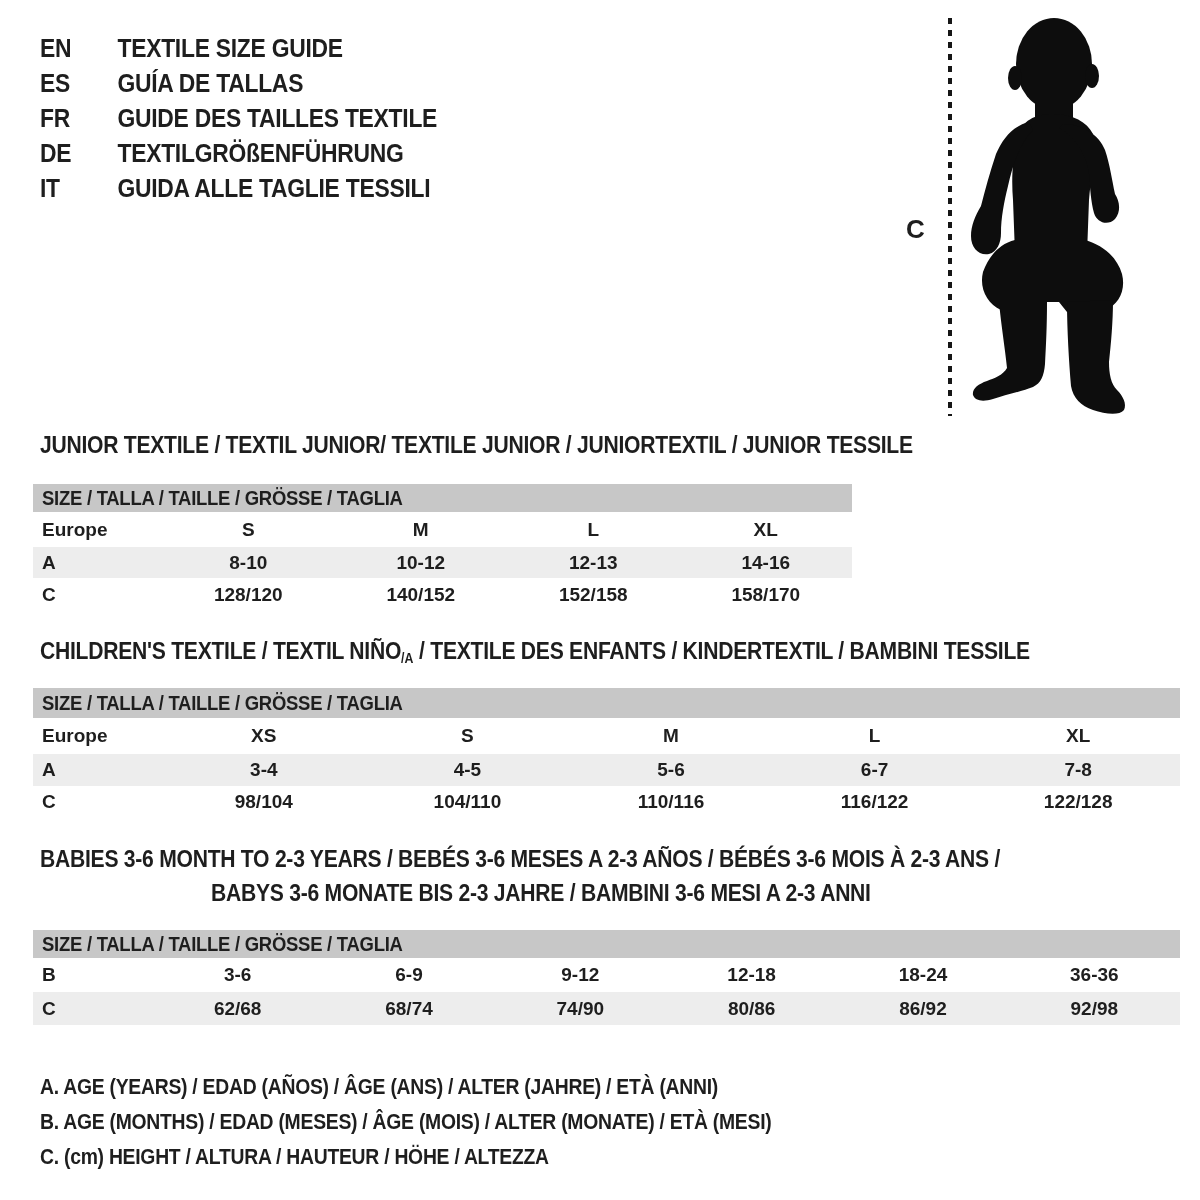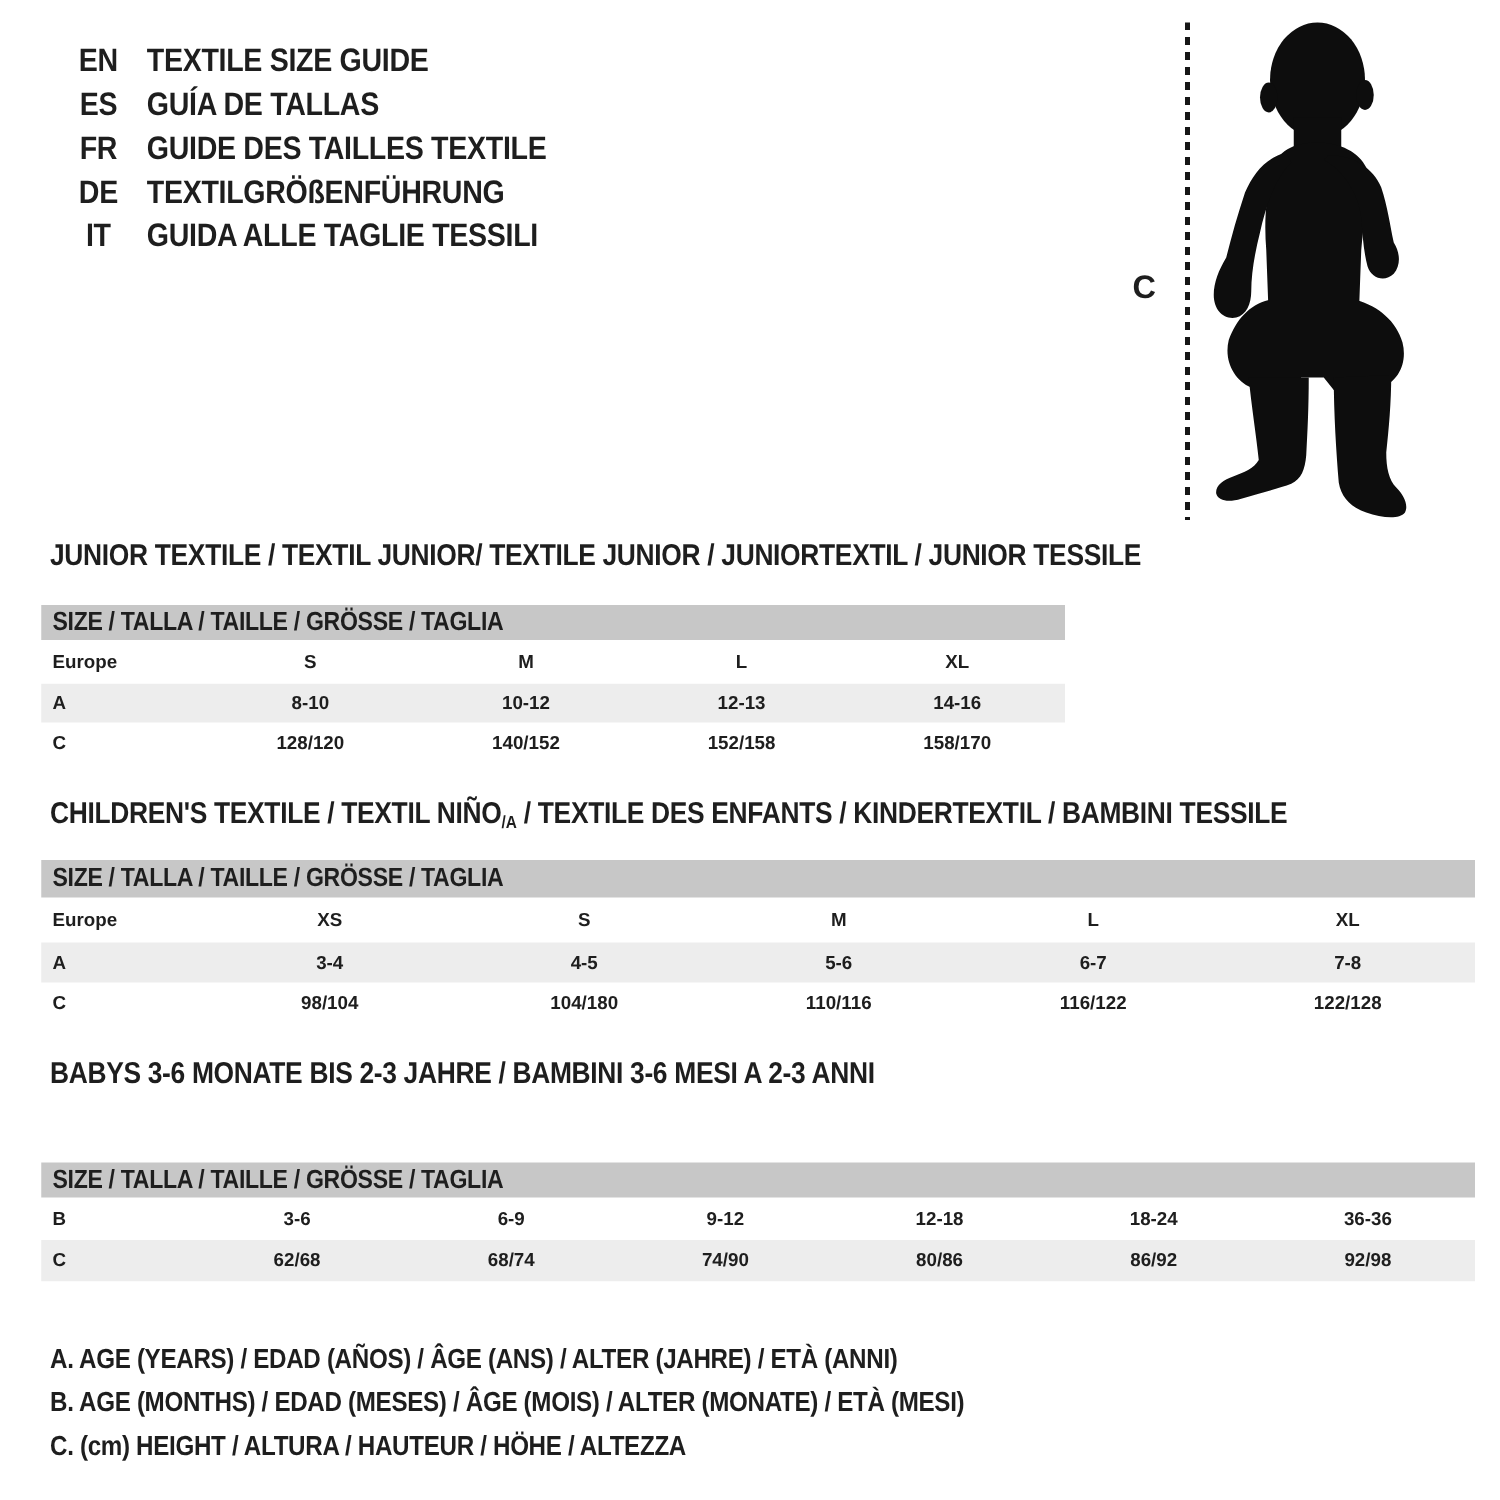--- a/index.html
+++ b/index.html
@@ -6,40 +6,40 @@
   body{
     width:1200px;height:1200px;position:relative;overflow:hidden;
     background:#ffffff;color:#1e1e1e;
     font-family:"Liberation Sans","DejaVu Sans",sans-serif;
     font-weight:bold;
   }
   .abs{position:absolute;}
   .cond{display:inline-block;transform:scaleX(0.88);transform-origin:0 50%;white-space:nowrap;letter-spacing:-0.3px;}
 
   
-  .lang-block{left:40px;top:31px;text-align:center;}
+  .lang-block{left:40px;top:31px;}
   .lang-row{display:flex;height:35px;line-height:35px;font-size:26px;
     transform:scaleX(0.88);transform-origin:0 50%;letter-spacing:-0.3px;}
   .lang-code{width:88px;flex:0 0 88px;}
   .lang-label{white-space:nowrap;}
 
   
   .dotted-line{left:948px;top:18px;width:4px;height:398px;
     background:repeating-linear-gradient(to bottom,#161616 0 6px,transparent 6px 12px);}
   .figure-c{left:906px;top:214px;font-size:26px;}
   .baby-svg{left:963px;top:14px;}
 
   
   .sec-title{font-size:24px;line-height:26px;white-space:nowrap;text-align:center;}
   .sub{font-size:14px;vertical-align:-4px;letter-spacing:0;}
 
   
   .tbl{position:absolute;}
   .thead{background:#c7c7c7;display:flex;align-items:center;padding-left:9px;font-size:21px;}
-  .trow{display:flex;align-items:center;font-size:15px;}
+  .trow{display:flex;align-items:center;font-size:19px;}
   .trow.shaded{background:#ededed;}
   .tlabel{flex:0 0 auto;padding-left:9px;text-align:left;}
   .tcell{flex:1 1 0;text-align:center;}
 
   
   .legend{left:40px;top:1069px;font-size:22px;}
   .legend-line{height:35px;line-height:35px;}
 </style>
 </head>
 <body>
@@ -140,28 +140,29 @@
     <span class="tlabel" style="width:120px;">A</span>
     <span class="tcell">3-4</span>
     <span class="tcell">4-5</span>
     <span class="tcell">5-6</span>
     <span class="tcell">6-7</span>
     <span class="tcell">7-8</span>
   </div>
   <div class="trow" style="height:32px;">
     <span class="tlabel" style="width:120px;">C</span>
     <span class="tcell">98/104</span>
-    <span class="tcell">104/180</span>
+    <span class="tcell">104/110</span>
     <span class="tcell">110/116</span>
     <span class="tcell">116/122</span>
     <span class="tcell">122/128</span>
   </div>
 </div>
 
 <div class="abs sec-title" style="left:40px;top:842px;line-height:34px;">
+  <div><span class="cond">BABIES 3-6 MONTH TO 2-3 YEARS / BEBÉS 3-6 MESES A 2-3 AÑOS / BÉBÉS 3-6 MOIS À 2-3 ANS /</span></div>
   <div><span class="cond">BABYS 3-6 MONATE BIS 2-3 JAHRE / BAMBINI 3-6 MESI A 2-3 ANNI</span></div>
 </div>
 <div class="tbl" style="left:33px;top:930px;width:1147px;">
   <div class="thead" style="height:28px;">
     <span class="cond">SIZE / TALLA / TAILLE / GRÖSSE / TAGLIA</span>
   </div>
   <div class="trow" style="height:34px;">
     <span class="tlabel" style="width:110px;">B</span>
     <span class="tcell">3-6</span>
     <span class="tcell">6-9</span>

